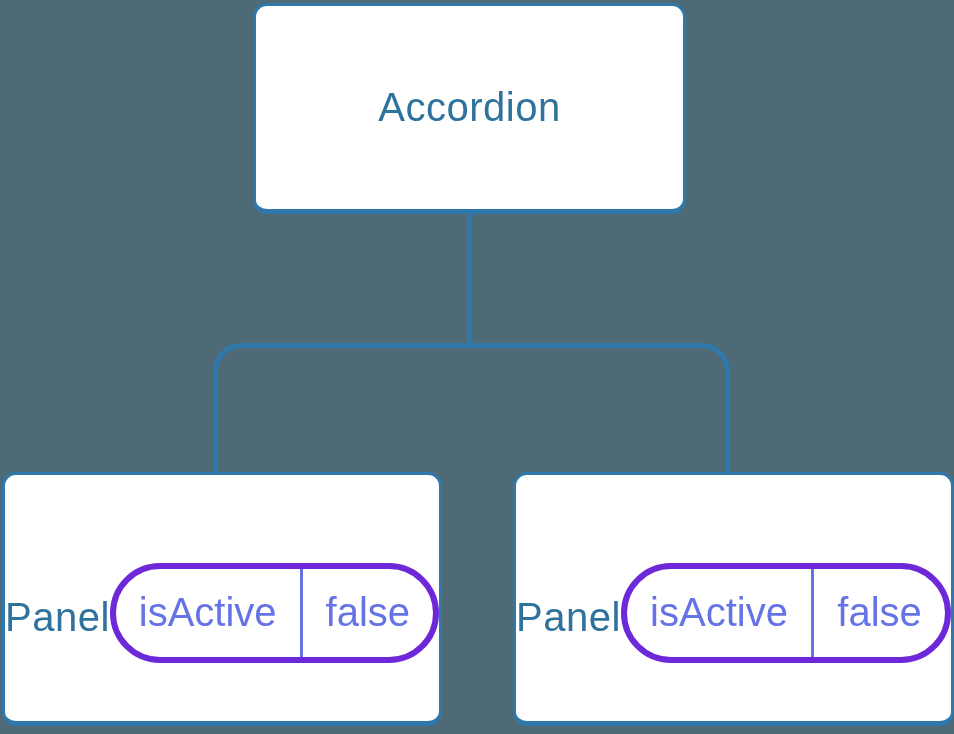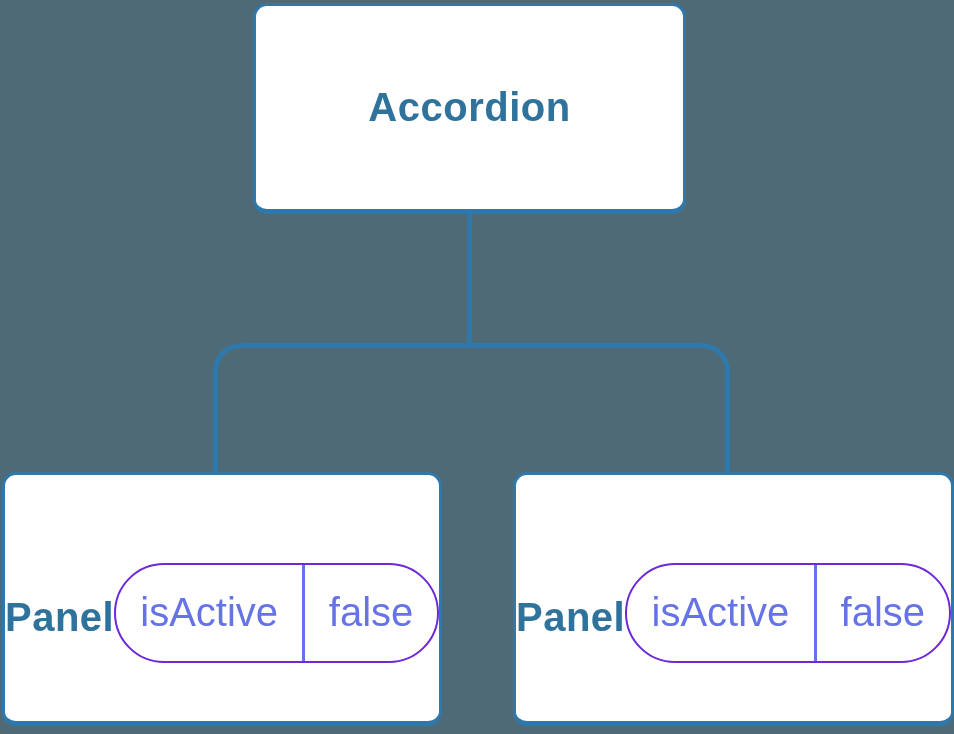--- a/index.html
+++ b/index.html
@@ -27,21 +27,21 @@
     top: 3px;
     width: 433px;
     height: 211px;
     display: flex;
     align-items: center;
     justify-content: center;
   }
   .node-title {
     color: #2f739d;
     font-size: 40px;
-    font-weight: 700;
+    font-weight: 400;
     letter-spacing: 0.5px;
   }
   .stem {
     position: absolute;
     left: 467px;
     top: 212px;
     width: 5px;
     height: 133px;
     background: #2f78ab;
   }
@@ -70,21 +70,21 @@
   .panel-right { left: 513px; width: 441px; }
   .panel-node .node-title {
     margin-top: 38px;
     line-height: 48px;
   }
   .state-pill {
     margin-top: 29px;
     width: 374px;
     height: 100px;
     box-sizing: border-box;
-    border: 2px solid #6d28d9;
+    border: 6px solid #6d28d9;
     border-radius: 60px;
     display: flex;
     overflow: hidden;
     background: #ffffff;
   }
   .pill-cell {
     display: flex;
     align-items: center;
     justify-content: center;
     color: #6673e6;

